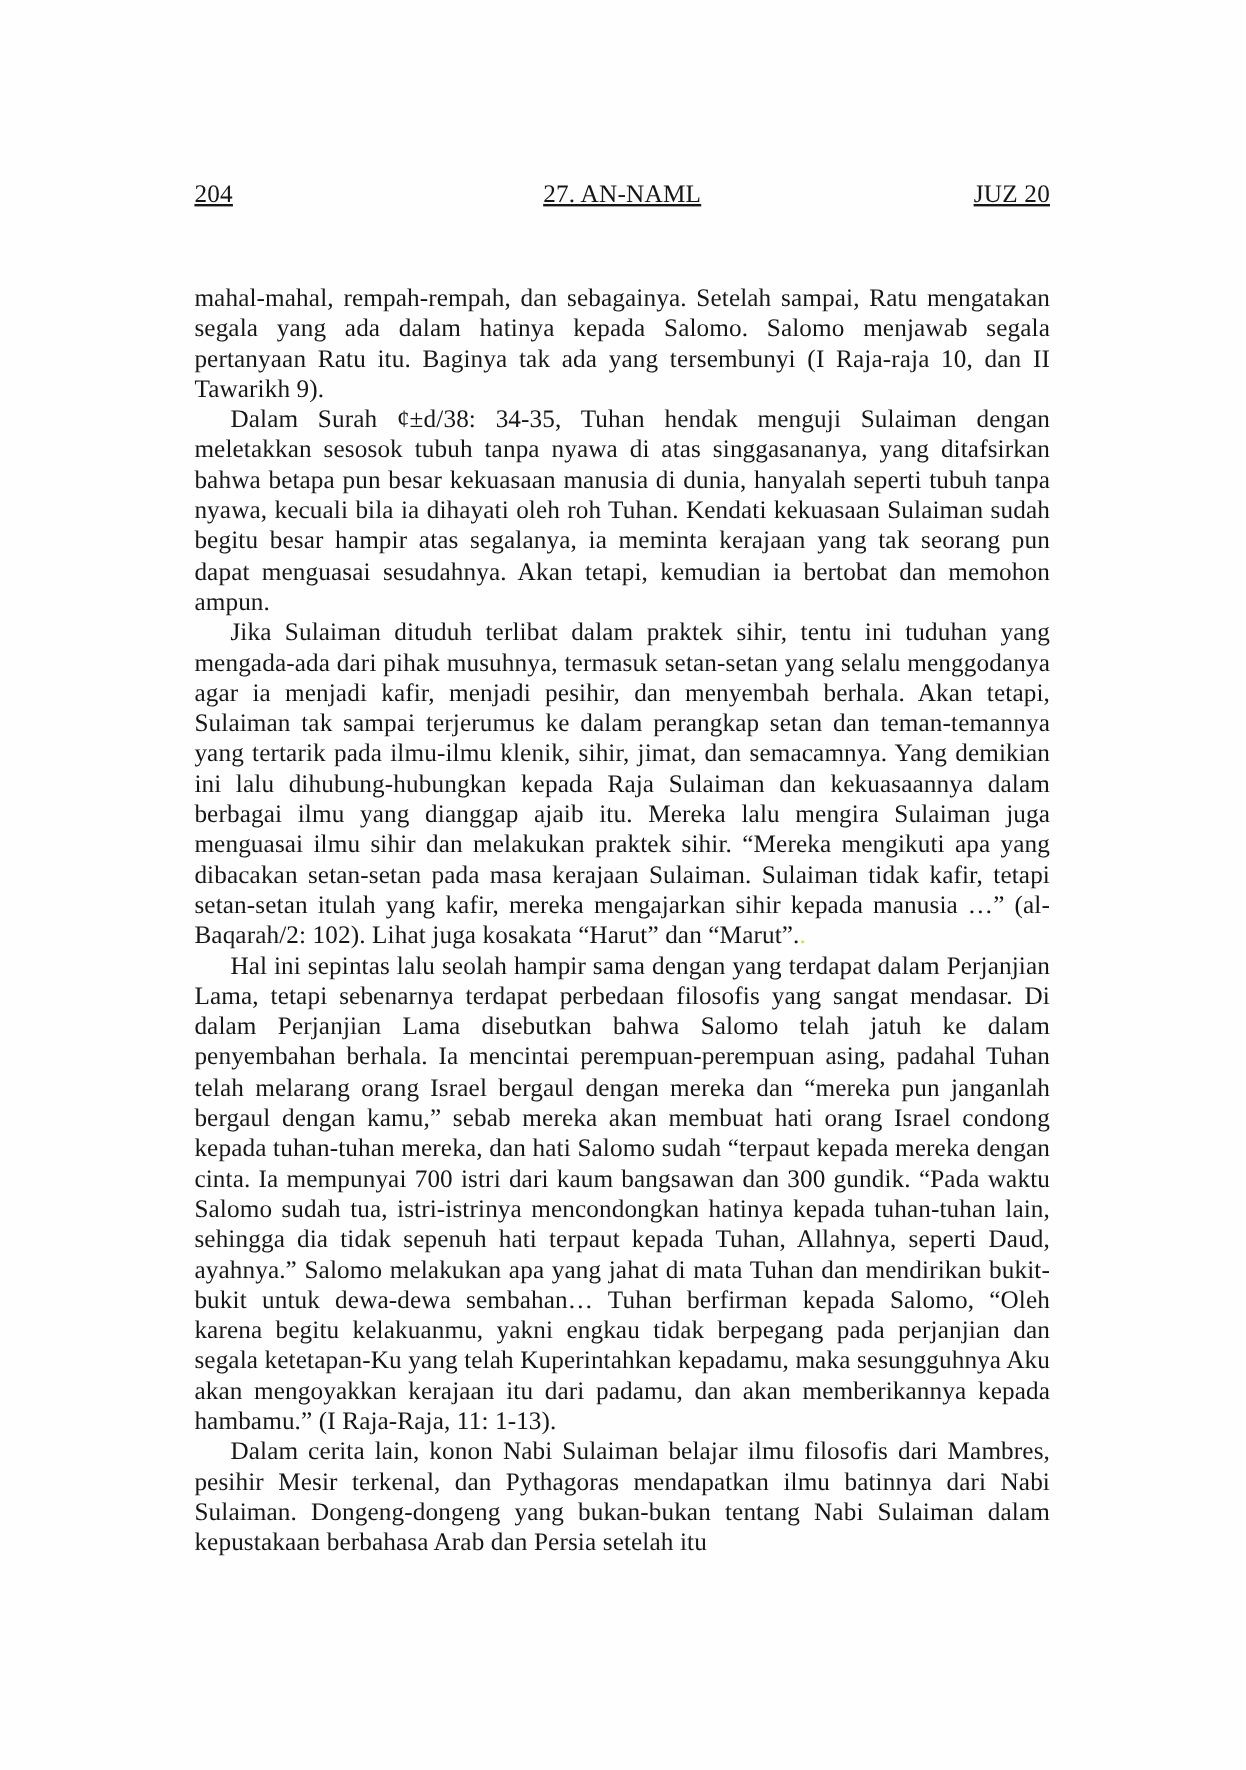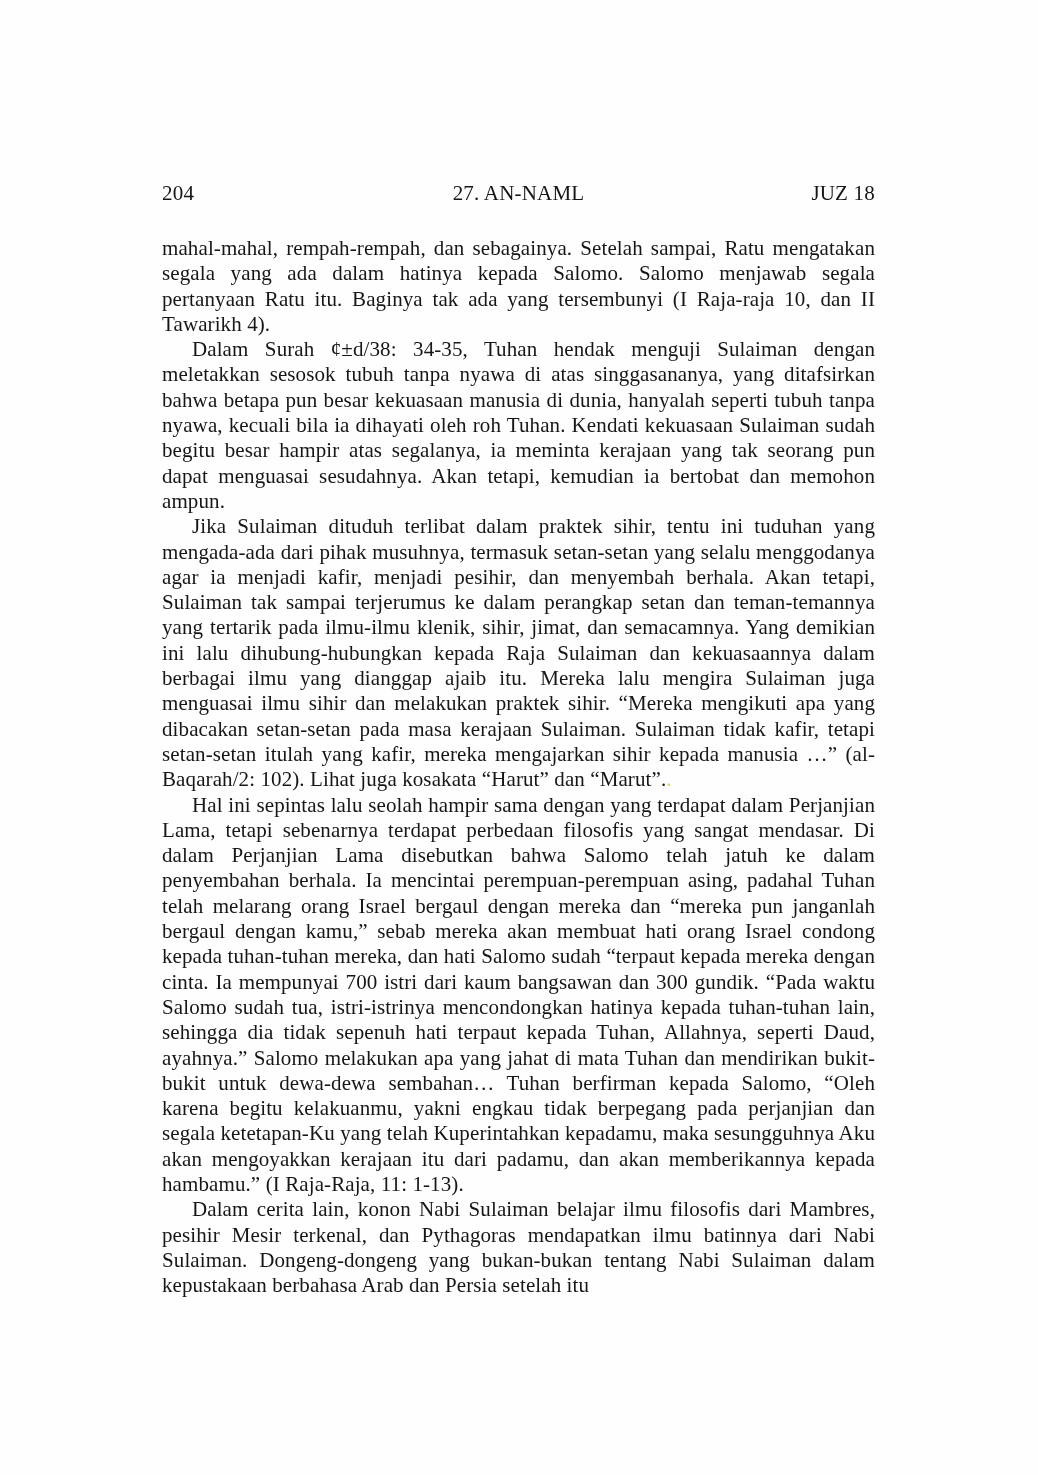--- a/index.html
+++ b/index.html
@@ -11,32 +11,33 @@
     position: relative;
     width: 1038px;
     height: 1475px;
     background: #fefefe;
     font-family: "Liberation Serif", "DejaVu Serif", serif;
     color: #161616;
     overflow: hidden;
   }
   .running-header {
     position: absolute;
-    top: 160px;
+    top: 148px;
     left: 162px;
     width: 713px;
     display: grid;
     grid-template-columns: 1fr auto 1fr;
     align-items: baseline;
     font-size: 21px;
     line-height: 26px;
     letter-spacing: 0.2px;
+    text-decoration: underline;
   }
   .running-header .pageno { justify-self: start; }
-  .running-header .title  { justify-self: center; margin-top: 20px; }
+  .running-header .title  { justify-self: center; }
   .running-header .juz    { justify-self: end; }
 
   .page-body {
     position: absolute;
     top: 236px;
     left: 162px;
     width: 713px;
     font-size: 21px;
     line-height: 25.3px;
     text-align: justify;
@@ -56,24 +57,24 @@
   }
 </style>
 </head>
 <body>
 
 <div class="page">
 
   <div class="running-header">
     <span class="pageno">204</span>
     <span class="title">27. AN-NAML</span>
-    <span class="juz">JUZ 18</span>
+    <span class="juz">JUZ 20</span>
   </div>
 
   <main class="page-body">
-      <p class="para"><span>mahal-mahal, rempah-rempah, dan sebagainya. Setelah sampai, Ratu mengatakan segala yang ada dalam hatinya kepada Salomo. Salomo menjawab segala pertanyaan Ratu itu. Baginya tak ada yang tersembunyi (I Raja-raja 10, dan II Tawarikh 4).</span></p>
+      <p class="para"><span>mahal-mahal, rempah-rempah, dan sebagainya. Setelah sampai, Ratu mengatakan segala yang ada dalam hatinya kepada Salomo. Salomo menjawab segala pertanyaan Ratu itu. Baginya tak ada yang tersembunyi (I Raja-raja 10, dan II Tawarikh 9).</span></p>
       <p class="para indent"><span>Dalam Surah ¢±d/38: 34-35, Tuhan hendak menguji Sulaiman dengan meletakkan sesosok tubuh tanpa nyawa di atas singgasananya, yang ditafsirkan bahwa betapa pun besar kekuasaan manusia di dunia, hanyalah seperti tubuh tanpa nyawa, kecuali bila ia dihayati oleh roh Tuhan. Kendati kekuasaan Sulaiman sudah begitu besar hampir atas segalanya, ia meminta kerajaan yang tak seorang pun dapat menguasai sesudahnya. Akan tetapi, kemudian ia bertobat dan memohon ampun.</span></p>
       <p class="para indent"><span>Jika Sulaiman dituduh terlibat dalam praktek sihir, tentu ini tuduhan yang mengada-ada dari pihak musuhnya, termasuk setan-setan yang selalu menggodanya agar ia menjadi kafir, menjadi pesihir, dan menyembah berhala. Akan tetapi, Sulaiman tak sampai terjerumus ke dalam perangkap setan dan teman-temannya yang tertarik pada ilmu-ilmu klenik, sihir, jimat, dan semacamnya. Yang demikian ini lalu dihubung-hubungkan kepada Raja Sulaiman dan kekuasaannya dalam berbagai ilmu yang dianggap ajaib itu. Mereka lalu mengira Sulaiman juga menguasai ilmu sihir dan melakukan praktek sihir. “</span><span class="italic">Mereka mengikuti apa yang dibacakan setan-setan pada masa kerajaan Sulaiman. Sulaiman tidak kafir, tetapi setan-setan itulah yang kafir, mereka mengajarkan sihir kepada manusia …”</span><span> (al-Baqarah/2: 102). </span><span class="italic">Lihat</span><span> juga kosakata “Harut” dan “Marut”.</span><span class="highlight">.</span></p>
       <p class="para indent"><span>Hal ini sepintas lalu seolah hampir sama dengan yang terdapat dalam Perjanjian Lama, tetapi sebenarnya terdapat perbedaan filosofis yang sangat mendasar. Di dalam Perjanjian Lama disebutkan bahwa Salomo telah jatuh ke dalam penyembahan berhala. Ia mencintai perempuan-perempuan asing, padahal Tuhan telah melarang orang Israel bergaul dengan mereka dan “mereka pun janganlah bergaul dengan kamu,” sebab mereka akan membuat hati orang Israel condong kepada tuhan-tuhan mereka, dan hati Salomo sudah “terpaut kepada mereka dengan cinta. Ia mempunyai 700 istri dari kaum bangsawan dan 300 gundik. “Pada waktu Salomo sudah tua, istri-istrinya mencondongkan hatinya kepada tuhan-tuhan lain, sehingga dia tidak sepenuh hati terpaut kepada Tuhan, Allahnya, seperti Daud, ayahnya.” Salomo melakukan apa yang jahat di mata Tuhan dan mendirikan bukit-bukit untuk dewa-dewa sembahan… Tuhan berfirman kepada Salomo, “Oleh karena begitu kelakuanmu, yakni engkau tidak berpegang pada perjanjian dan segala ketetapan-Ku yang telah Kuperintahkan kepadamu, maka sesungguhnya Aku akan mengoyakkan kerajaan itu dari padamu, dan akan memberikannya kepada hambamu.” (I Raja-Raja, 11: 1-13).</span></p>
       <p class="para indent"><span>Dalam cerita lain, konon Nabi Sulaiman belajar ilmu filosofis dari Mambres, pesihir Mesir terkenal, dan Pythagoras mendapatkan ilmu batinnya dari Nabi Sulaiman. Dongeng-dongeng yang bukan-bukan tentang Nabi Sulaiman dalam kepustakaan berbahasa Arab dan Persia setelah itu</span></p>
     </main>
 
 </div>
 
 </body></html>

